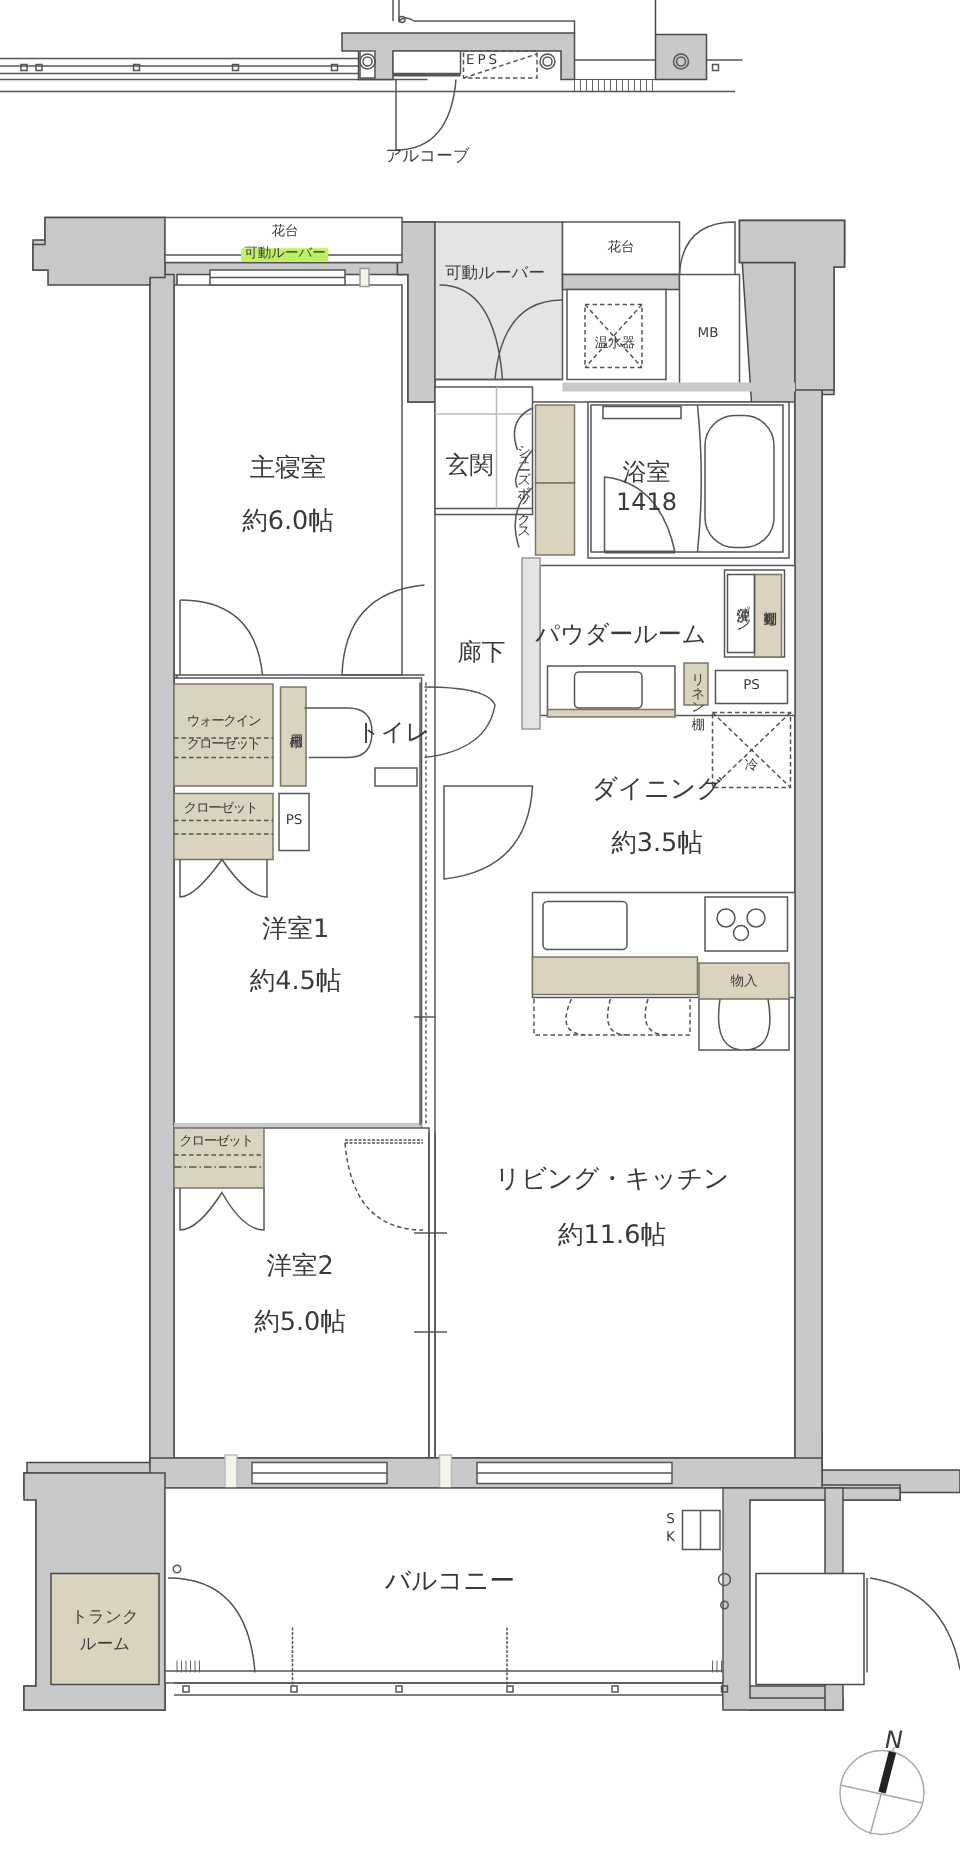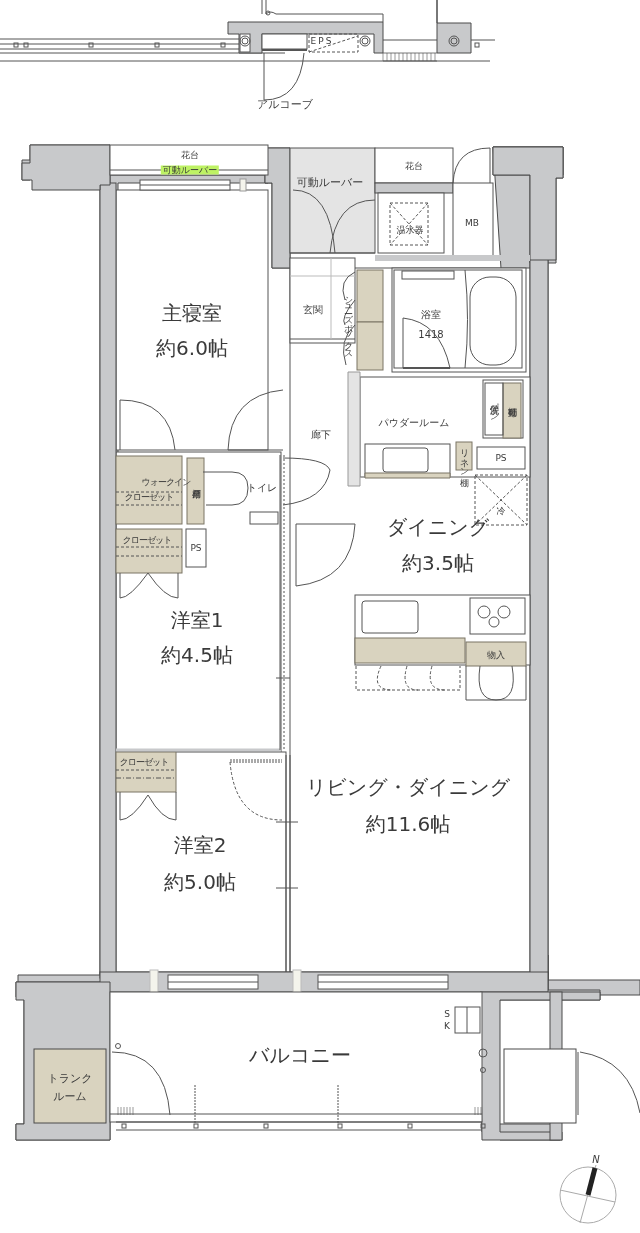--- a/index.html
+++ b/index.html
@@ -1,22 +1,22 @@
 <!DOCTYPE html>
 <html><head>
 <meta charset="utf-8">
 <style>
   html, body { margin: 0; padding: 0; background: #ffffff; }
   body { width: 640px; height: 1233px; position: relative; overflow: hidden;
          font-family: "DejaVu Sans", "Liberation Sans", sans-serif; color: #333; }
   #plan { position: absolute; left: 0; top: 0; width: 584px; height: 1233px; }
   .lbl { position: absolute; white-space: nowrap; color: #3a3a3a; transform: translate(-50%, -50%);
          font-family: "DejaVu Sans", "Liberation Sans", sans-serif; line-height: 1; }
-  .big { font-size: 20px; text-align: center; }
-  .mid { font-size: 10px; }
+  .big { font-size: 17px; text-align: center; }
+  .mid { font-size: 16px; }
   .sm  { font-size: 11px; }
   .xs  { font-size: 9px; }
   .vert { writing-mode: vertical-rl; text-orientation: upright; letter-spacing: -1px; }
 </style>
 </head>
 <body>
 
 <div id="plan">
 <svg width="640" height="1233" viewBox="0 0 640 1233" xmlns="http://www.w3.org/2000/svg">
   <g fill="none" stroke="#555" stroke-width="1">
@@ -282,37 +282,37 @@
 <span class="lbl mid" style="left:431px;top:315px">浴室</span>
 <span class="lbl mid" style="left:431px;top:335px">1418</span>
 
 <span class="lbl mid" style="left:321px;top:435px">廊下</span>
 <span class="lbl mid" style="left:414px;top:423px">パウダールーム</span>
 <span class="lbl xs vert" style="left:494px;top:407px">洗濯パン</span>
 <span class="lbl xs vert" style="left:512px;top:402px">可動棚</span>
 <span class="lbl xs vert" style="left:464px;top:456px">リネン棚</span>
 <span class="lbl xs" style="left:501px;top:458px">PS</span>
 
-<span class="lbl xs" style="left:166px;top:482px;letter-spacing:-1px">ウォークイン</span>
+<span class="lbl xs" style="left:149px;top:482px;letter-spacing:-1px">ウォークイン</span>
 <span class="lbl xs" style="left:149px;top:497px;letter-spacing:-1px">クローゼット</span>
 <span class="lbl xs vert" style="left:196px;top:484px">吊戸棚</span>
 <span class="lbl mid" style="left:262px;top:488px">トイレ</span>
 <span class="lbl xs" style="left:147px;top:540px;letter-spacing:-1px">クローゼット</span>
 <span class="lbl xs" style="left:196px;top:548px">PS</span>
 
 <span class="lbl big" style="left:438px;top:527px">ダイニング</span>
 <span class="lbl big" style="left:438px;top:563px">約3.5帖</span>
 <span class="lbl xs" style="left:501px;top:511px">冷</span>
 <span class="lbl xs" style="left:496px;top:655px">物入</span>
 
 <span class="lbl big" style="left:197px;top:620px">洋室1</span>
 <span class="lbl big" style="left:197px;top:655px">約4.5帖</span>
 <span class="lbl xs" style="left:144px;top:762px;letter-spacing:-1px">クローゼット</span>
 
-<span class="lbl big" style="left:408px;top:787px">リビング・ダイニング</span>
+<span class="lbl big" style="left:408px;top:787px">リビング・キッチン</span>
 <span class="lbl big" style="left:408px;top:824px">約11.6帖</span>
 
 <span class="lbl big" style="left:200px;top:845px">洋室2</span>
 <span class="lbl big" style="left:200px;top:882px">約5.0帖</span>
 
 <span class="lbl big" style="left:300px;top:1055px">バルコニー</span>
 <span class="lbl xs" style="left:447px;top:1014px">S</span>
 <span class="lbl xs" style="left:447px;top:1026px">K</span>
 <span class="lbl sm" style="left:70px;top:1078px">トランク</span>
 <span class="lbl sm" style="left:70px;top:1096px">ルーム</span>

